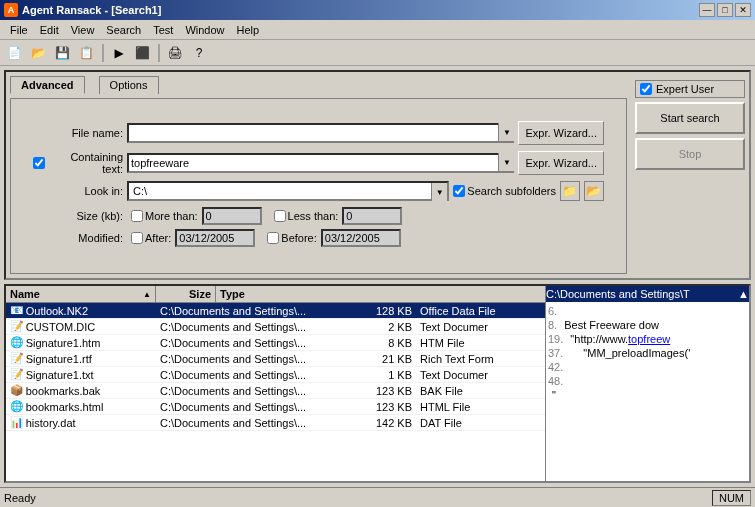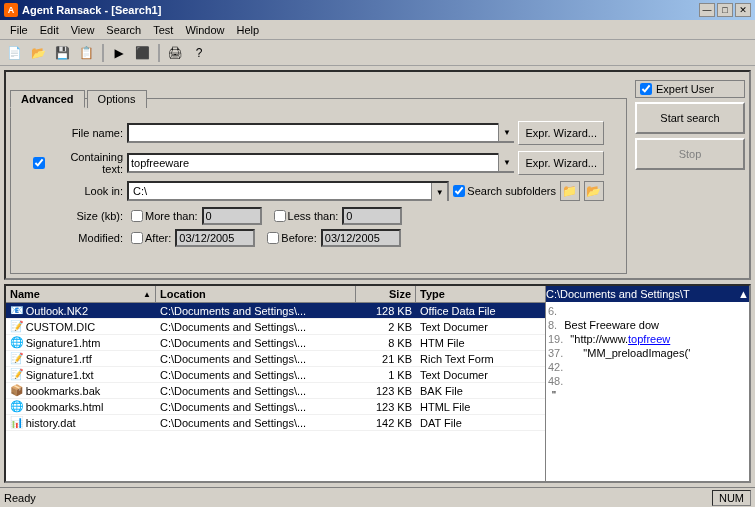--- a/index.html
+++ b/index.html
@@ -69,22 +69,22 @@
       display: flex;
       gap: 8px;
     }
     .search-left { flex: 1; }
     .search-right { width: 110px; display: flex; flex-direction: column; align-items: stretch; gap: 4px; padding-top: 4px; }
 
     
     .tabs { display: flex; margin-bottom: 4px; }
     .tab {
       padding: 2px 10px; border: 1px solid #808080; background: #d4d0c8;
-      cursor: pointer; border-bottom: none; margin-right: 2px;
-      position: relative; top: 14px; text-align: right;
+      cursor: pointer; border-bottom: none; margin-right: 14px;
+      position: relative; top: 0; text-align: right;
     }
     .tab.active { background: #d4d0c8; border-bottom: 1px solid #d4d0c8; z-index: 1; font-weight: bold; }
 
     .tab-content { border: 1px solid #808080; padding: 22px; background: #d4d0c8; }
 
     
     .form-row { display: flex; align-items: center; margin-bottom: 6px; gap: 4px; }
     .form-label { width: 90px; text-align: right; }
     .form-input {
       flex: 1; height: 20px; border: 2px inset #808080; background: white;
@@ -303,23 +303,20 @@
   </div>
 
   <div class="results-area">
 
     <div class="file-list">
       <div class="file-list-header">
         <div class="col-header col-name">
           <span>Name</span>
           <span class="sort-arrow">▲</span>
         </div>
-        <div class="col-header col-location">
-          <span>Location</span>
-        </div>
         <div class="col-header col-size">
           <span>Size</span>
         </div>
         <div class="col-header col-type">
           <span>Type</span>
         </div>
       </div>
       <div class="file-list-body">
 
       <div class="file-row selected">

